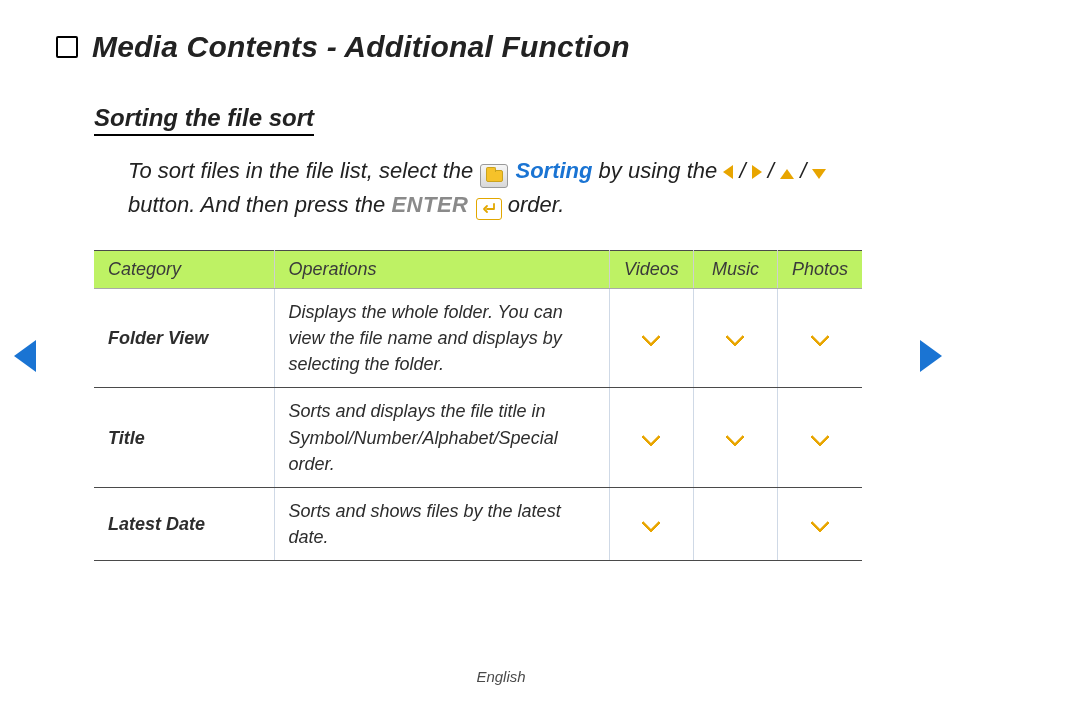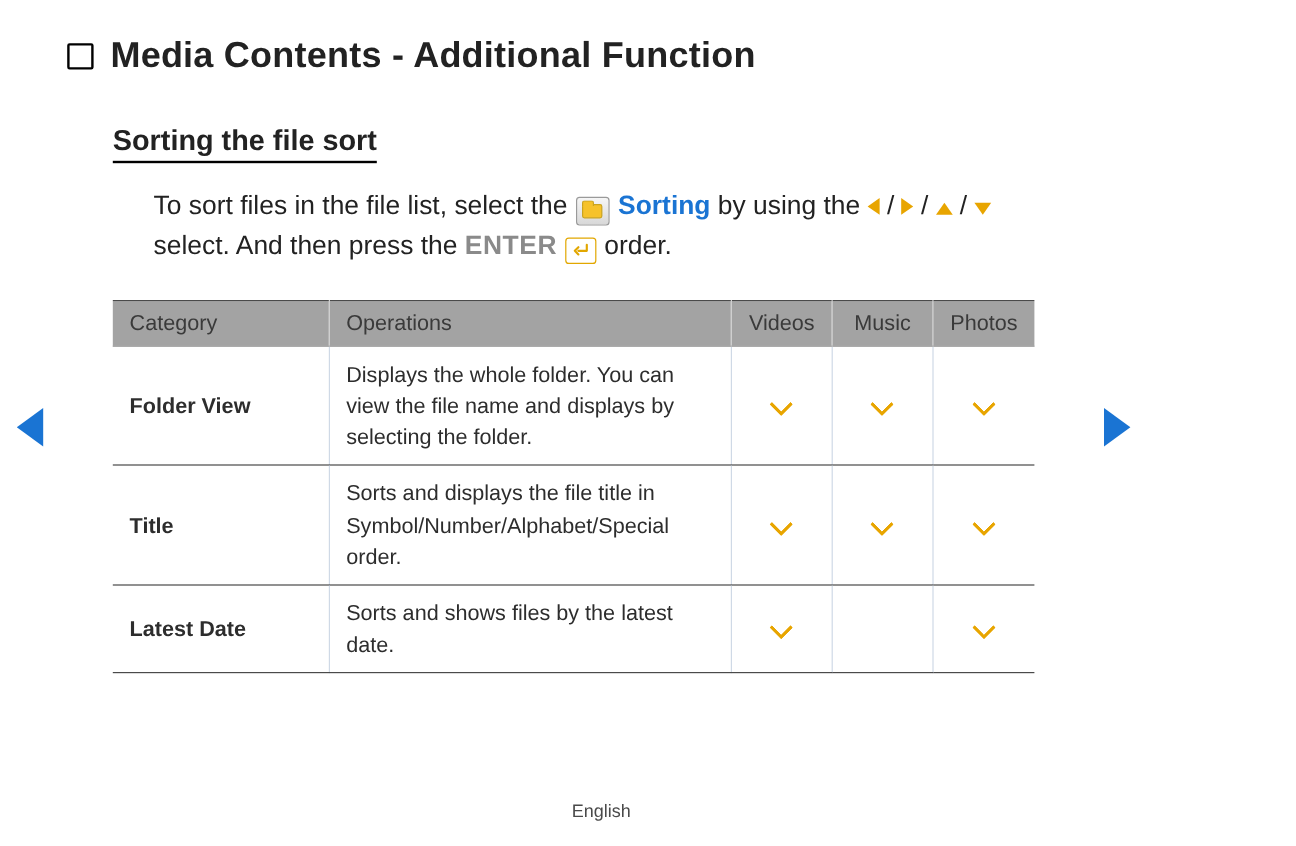--- a/index.html
+++ b/index.html
@@ -2,20 +2,21 @@
 <html><head>
 <meta charset="utf-8">
 <style>
   * { box-sizing: border-box; margin: 0; padding: 0; }
   html, body { width: 1080px; height: 705px; background: #fff; font-family: Arial, Helvetica, sans-serif; color: #222; }
   .page {
     position: relative;
     width: 956px;
     height: 705px;
     padding: 30px 60px 0 60px;
+    font-style: italic;
   }
   .title-line {
     display: flex;
     align-items: center;
     gap: 14px;
     margin-left: -4px;
     margin-bottom: 40px;
   }
   .bookmark-icon {
     width: 22px;
@@ -103,21 +104,21 @@
 
   
   table.sort-table {
     width: 100%;
     border-collapse: collapse;
     font-size: 18px;
   }
   table.sort-table th {
     font-weight: 400;
     text-align: left;
-    background: #a3a3a3;
+    background: #bef264;
     color: #3a3a3a;
     padding: 8px 14px;
     border-top: 1px solid #4a4a4a;
     border-bottom: 1px solid #a9a9a9;
     border-right: 1px solid #cfcfcf;
   }
   table.sort-table th:last-child { border-right: none; }
   table.sort-table th.center { text-align: center; }
   table.sort-table td {
     padding: 10px 14px;
@@ -199,21 +200,21 @@
       <span class="kw-sorting">Sorting</span>
       <span> by using the </span>
       <span class="dir-tri tri-left"></span>
       <span> / </span>
       <span class="dir-tri tri-right"></span>
       <span> / </span>
       <span class="dir-tri tri-up"></span>
       <span> / </span>
       <span class="dir-tri tri-down"></span>
       <br>
-      <span>select. And then press the </span>
+      <span>button. And then press the </span>
       <span class="kw-enter">ENTER</span>
       <span class="enter-badge">
         <svg width="16" height="14" viewBox="0 0 16 14">
           <path d="M13 2 v5 H6 M6 4 L3 7 L6 10" fill="none" stroke="#e2a700" stroke-width="1.8" stroke-linecap="round" stroke-linejoin="round"></path>
         </svg>
       </span>
       <span> order.</span>
     </p>
 
     <table class="sort-table">

